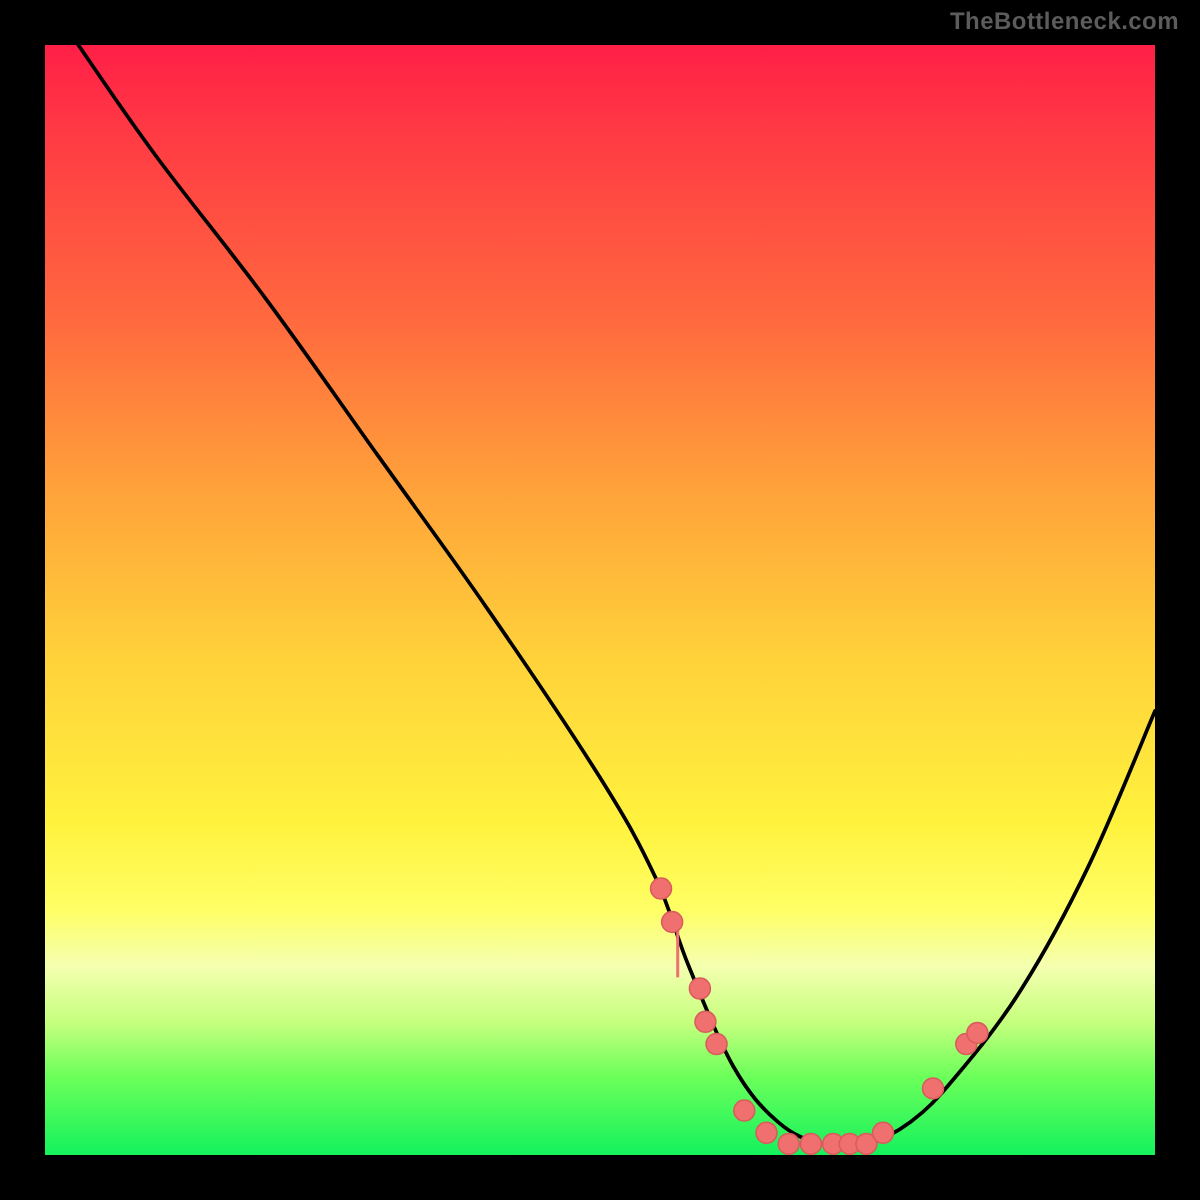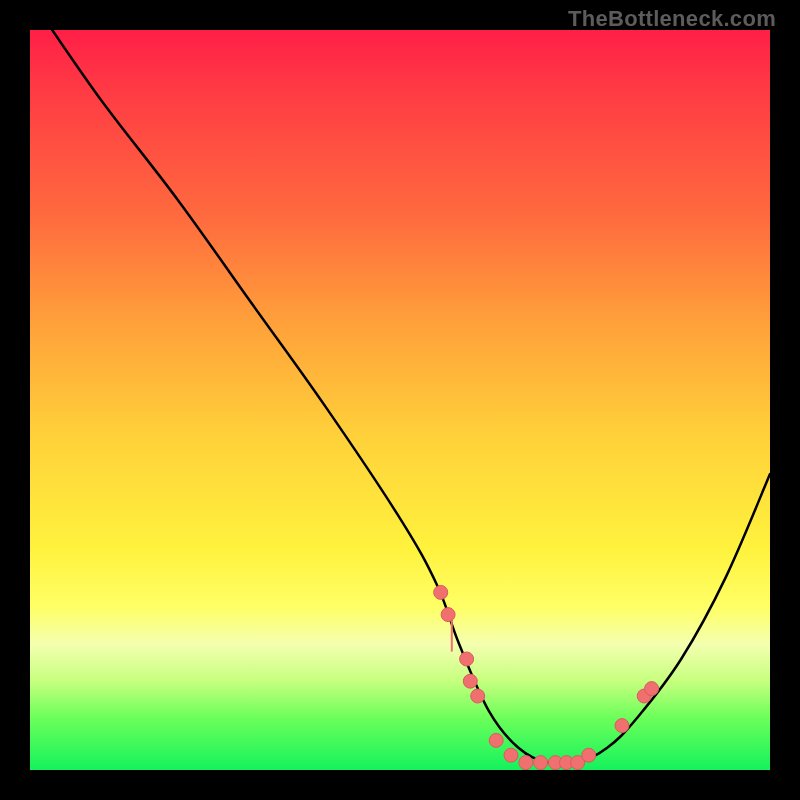--- a/index.html
+++ b/index.html
@@ -13,23 +13,23 @@
   }
   .frame {
     position: relative;
     width: 800px;
     height: 800px;
     background: #000;
   }
   .watermark {
     position: absolute;
     top: 6px;
-    right: 24px;
+    right: 14px;
     color: #5c5c5c;
-    font-size: 22px;
+    font-size: 16px;
     font-weight: 600;
     letter-spacing: 0.3px;
     z-index: 5;
   }
   .plot-area {
     position: absolute;
     left: 30px;
     top: 30px;
     width: 740px;
     height: 740px;

